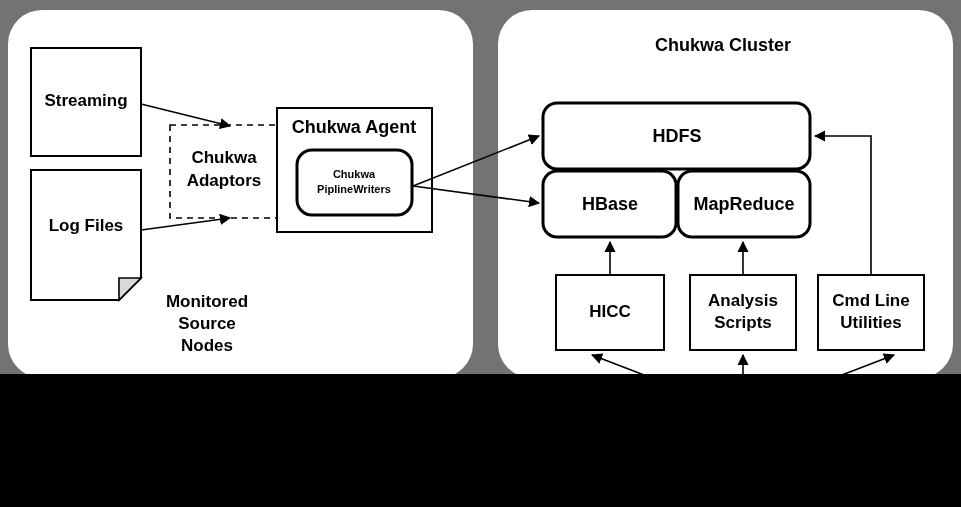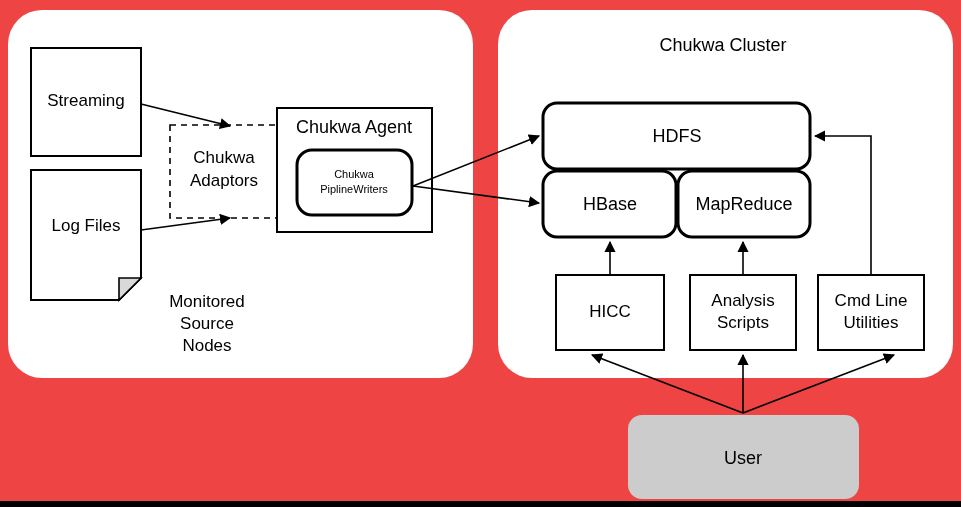--- a/index.html
+++ b/index.html
@@ -3,24 +3,25 @@
 <meta charset="utf-8">
 <style>
   html, body {
     margin: 0;
     padding: 0;
     background: #000000;
   }
   #canvas {
     position: relative;
     width: 961px;
-    height: 501px;
-    background: #ef4444;
+    height: 374px;
+    background: #737373;
     overflow: hidden;
     font-family: "Liberation Sans", sans-serif;
+    font-weight: bold;
   }
   svg.diagram {
     position: absolute;
     left: 0;
     top: 0;
     width: 961px;
     height: 507px;
   }
   .panel-fill { fill: #ffffff; stroke: none; }
   .box-white { fill: #ffffff; stroke: #000000; stroke-width: 2; }

